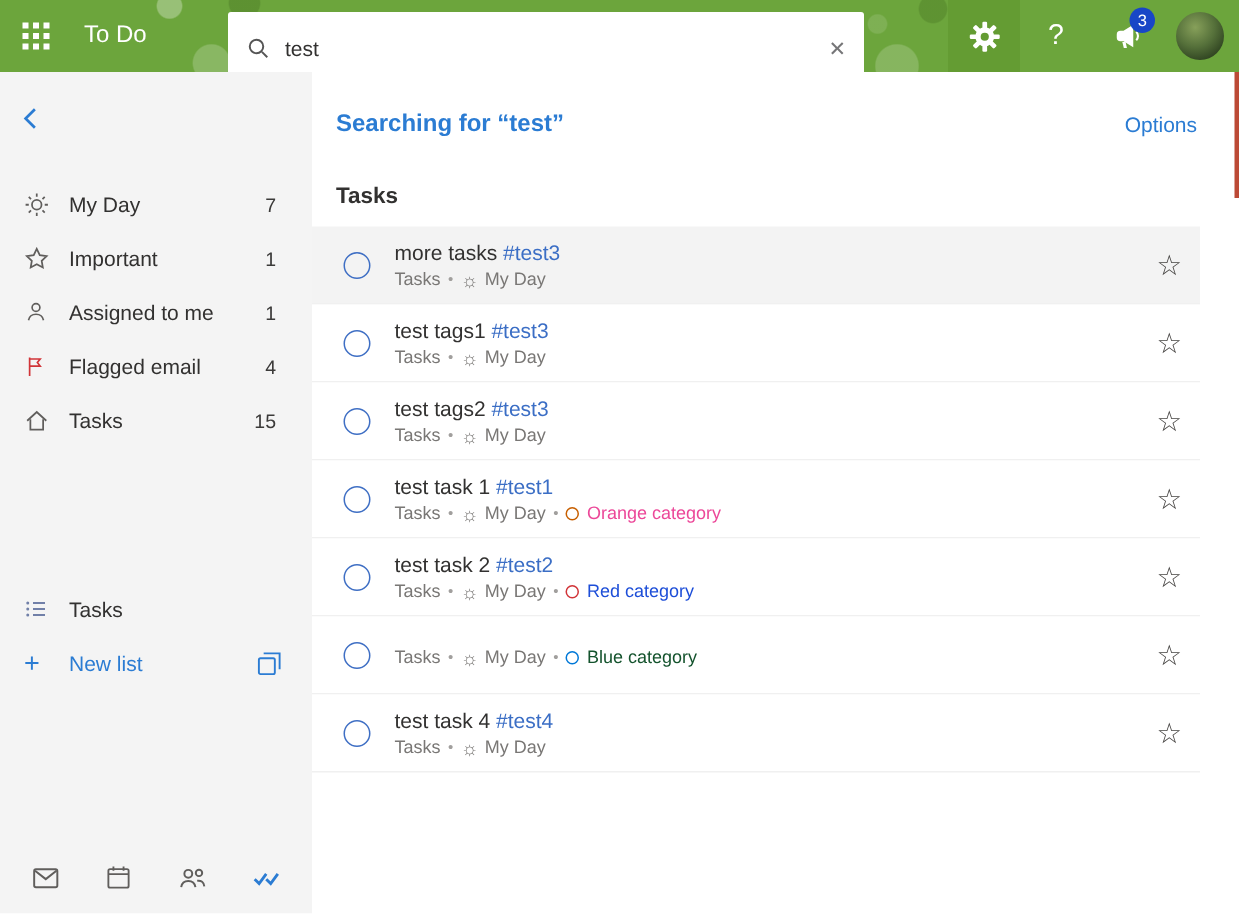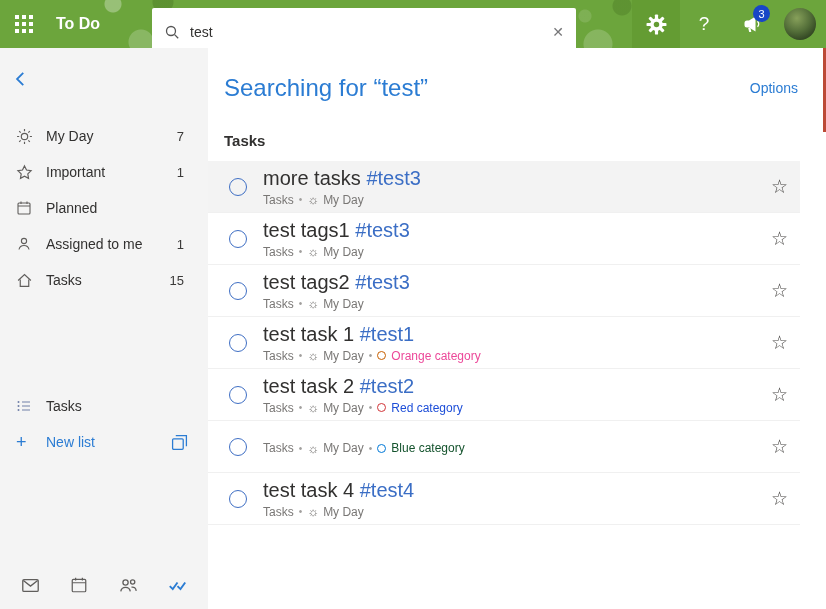--- a/index.html
+++ b/index.html
@@ -13,21 +13,21 @@
     background-image:
       radial-gradient(circle at 113px 4px, rgba(255,255,255,.30) 8px, transparent 9px),
       radial-gradient(circle at 141px 42px, rgba(255,255,255,.20) 12px, transparent 13px),
       radial-gradient(circle at 163px 2px, rgba(81,129,41,.55) 10px, transparent 11px),
       radial-gradient(circle at 598px 44px, rgba(255,255,255,.18) 14px, transparent 15px),
       radial-gradient(circle at 622px 6px, rgba(83,132,42,.55) 9px, transparent 10px),
       radial-gradient(circle at 585px 16px, rgba(255,255,255,.12) 6px, transparent 7px);}
   .waffle{position:absolute;left:0;top:0;width:48px;height:48px;background:none;border:none;display:flex;align-items:center;justify-content:center;cursor:pointer}
   .waffle-grid{display:grid;grid-template-columns:repeat(3,4px);grid-gap:3px;gap:3px}
   .waffle-grid i{width:4px;height:4px;background:#fff;display:block}
-  .app-title{position:absolute;left:56px;top:0;height:48px;display:flex;align-items:center;color:#fff;font-size:16px;font-weight:700}
+  .app-title{position:absolute;left:56px;top:0;height:48px;display:flex;align-items:center;color:#fff;font-size:16px;font-weight:400}
   .searchbox{position:absolute;left:152px;top:8px;width:424px;height:48px;background:#fff;border-radius:2px;display:flex;align-items:center;padding:0 12px;gap:10px}
   .search-input{border:none;outline:none;flex:1;font-size:14px;color:#323130;background:transparent;font-family:inherit}
   .clear-btn{background:none;border:none;color:#767678;font-size:14px;cursor:pointer}
   .tb-btn{position:absolute;top:0;width:48px;height:48px;background:none;border:none;display:flex;align-items:center;justify-content:center;cursor:pointer}
   .gear-btn{left:632px;background:#649c33}
   .help-btn{left:680px}
   .help-glyph{color:#fff;font-size:19px}
   .mega-btn{left:728px}
   .badge{position:absolute;left:753px;top:5px;width:17px;height:17px;border-radius:50%;background:#1846c7;color:#fff;font-size:11px;display:flex;align-items:center;justify-content:center}
   .avatar{position:absolute;left:784px;top:8px;width:32px;height:32px;border-radius:50%;cursor:pointer;border:none;
@@ -46,29 +46,29 @@
   .new-list-plus{font-size:18px;width:20px;line-height:1}
   .new-list-label{margin-left:10px}
   .create-group{margin-left:auto;color:#2b7cd3;background:none;border:none;cursor:pointer;display:flex}
   .bottom-bar{position:absolute;bottom:0;left:0;right:0;height:48px;display:flex;align-items:center;justify-content:space-around;padding:0 6px}
   .bottom-bar button{background:none;border:none;color:#605e5c;display:flex;cursor:pointer}
   .bottom-bar .active{color:#2b7cd3}
 
   
   .main{position:absolute;left:208px;top:48px;right:0;bottom:0;background:#fff;overflow:hidden}
   .main-header{display:flex;align-items:center;margin:26px 28px 0 16px}
-  .page-title{font-size:24px;font-weight:400;color:#2b7cd3;flex:1}
+  .page-title{font-size:16px;font-weight:700;color:#2b7cd3;flex:1}
   .options-link{font-size:14px;color:#2b7cd3;text-decoration:none;cursor:pointer}
   .section-header{margin:30px 0 12px 16px;font-size:15px;font-weight:700;color:#323130}
   .task-list{margin-right:26px}
   .task-row{height:52px;display:flex;align-items:center;padding-left:21px;border-bottom:1px solid #f0f0f0;background:#fff;cursor:pointer}
   .task-row.selected{background:#f3f3f3}
   .chk{width:18px;height:18px;border:1.5px solid #3f6fc4;border-radius:50%;flex:none;background:transparent;cursor:pointer}
   .task-text{margin-left:16px;display:flex;flex-direction:column}
-  .task-title-line{font-size:20px;color:#323130}
+  .task-title-line{font-size:14px;color:#323130}
   .tag{color:#3b6ec5}
   .task-meta{font-size:12px;color:#797775;margin-top:3px;display:flex;align-items:center}
   .dot{margin:0 5px;color:#a19f9d;font-size:10px}
   .sun-glyph{margin-right:4px;font-size:13px;line-height:1}
   .cat-dot{width:9px;height:9px;border:1.5px solid;border-radius:50%;display:inline-block;margin-right:5px;flex:none}
   .star{margin-left:auto;margin-right:12px;font-size:19px;color:#484644;background:none;border:none;cursor:pointer}
   .scroll-indicator{position:absolute;right:0;top:48px;width:3px;height:84px;background:#bc4a36}
 </style>
 </head>
 <body>
@@ -161,38 +161,39 @@
             <path fill="none" stroke="currentColor" stroke-width="1.1" d="M8 1.8l1.9 3.9 4.3.6-3.1 3 .7 4.2L8 11.5l-3.8 2 .7-4.2-3.1-3 4.3-.6z"></path>
           </svg>
         </span>
         <span class="nav-label">Important</span>
         <span class="nav-count">1</span>
       </div>
       <div class="nav-item">
         <span class="icn" style="color:#605e5c">
           <svg width="16" height="16" viewBox="0 0 16 16">
             <g fill="none" stroke="currentColor" stroke-width="1.1">
-              <rect x="2" y="3" width="12" height="11" rx="1"></rect>
-              <path d="M2 6h12M5 1.5V4M11 1.5V4"></path>
-            </g>
-          </svg>
-        </span>
-        <span class="nav-label">Planned</span>
-      </div>
-      <div class="nav-item">
-        <span class="icn" style="color:#605e5c">
-          <svg width="16" height="16" viewBox="0 0 16 16">
-            <g fill="none" stroke="currentColor" stroke-width="1.1">
               <circle cx="8" cy="5" r="2.6"></circle>
               <path d="M3 13.5c.6-3 2.4-4 5-4s4.4 1 5 4"></path>
             </g>
           </svg>
         </span>
         <span class="nav-label">Assigned to me</span>
         <span class="nav-count">1</span>
+      </div>
+      <div class="nav-item">
+        <span class="icn" style="color:#d13438">
+          <svg width="15" height="15" viewBox="0 0 16 16">
+            <g fill="none" stroke="currentColor" stroke-width="1.2">
+              <path d="M4 1.5v13"></path>
+              <path d="M4 2.5h7.5L9.5 5l2 2.5H4"></path>
+            </g>
+          </svg>
+        </span>
+        <span class="nav-label">Flagged email</span>
+        <span class="nav-count">4</span>
       </div>
       <div class="nav-item">
         <span class="icn" style="color:#605e5c">
           <svg width="17" height="17" viewBox="0 0 16 16">
             <g fill="none" stroke="currentColor" stroke-width="1.1">
               <path d="M2 8l6-5.5L14 8"></path>
               <path d="M4 7v6.5h8V7"></path>
             </g>
           </svg>
         </span>

